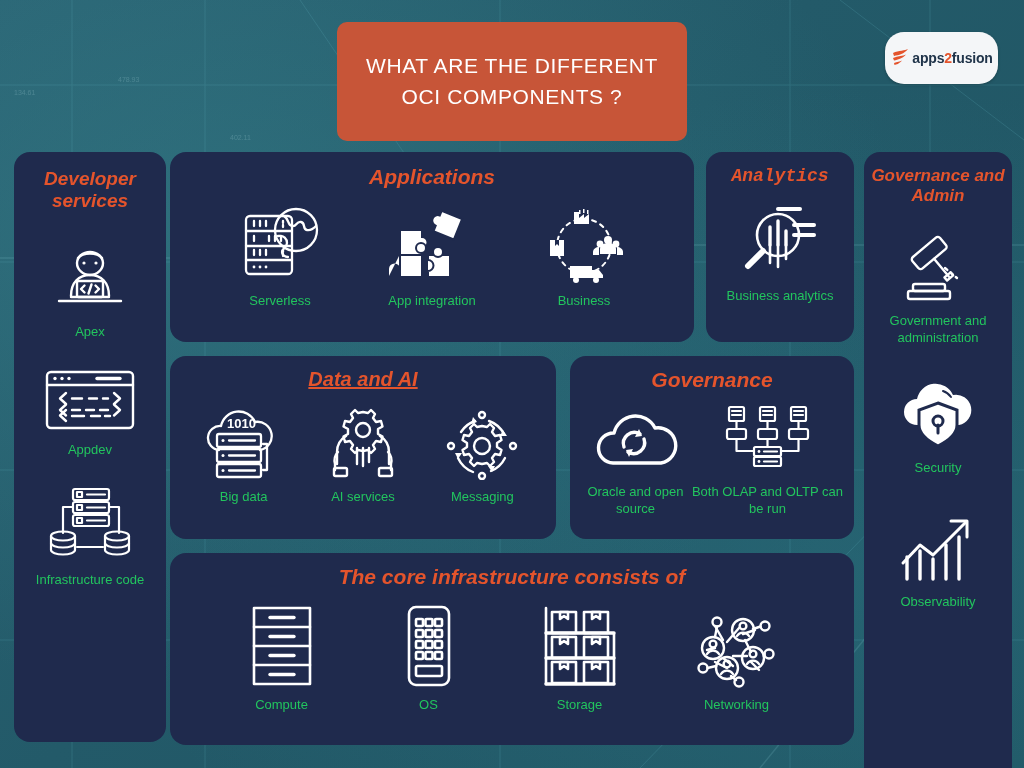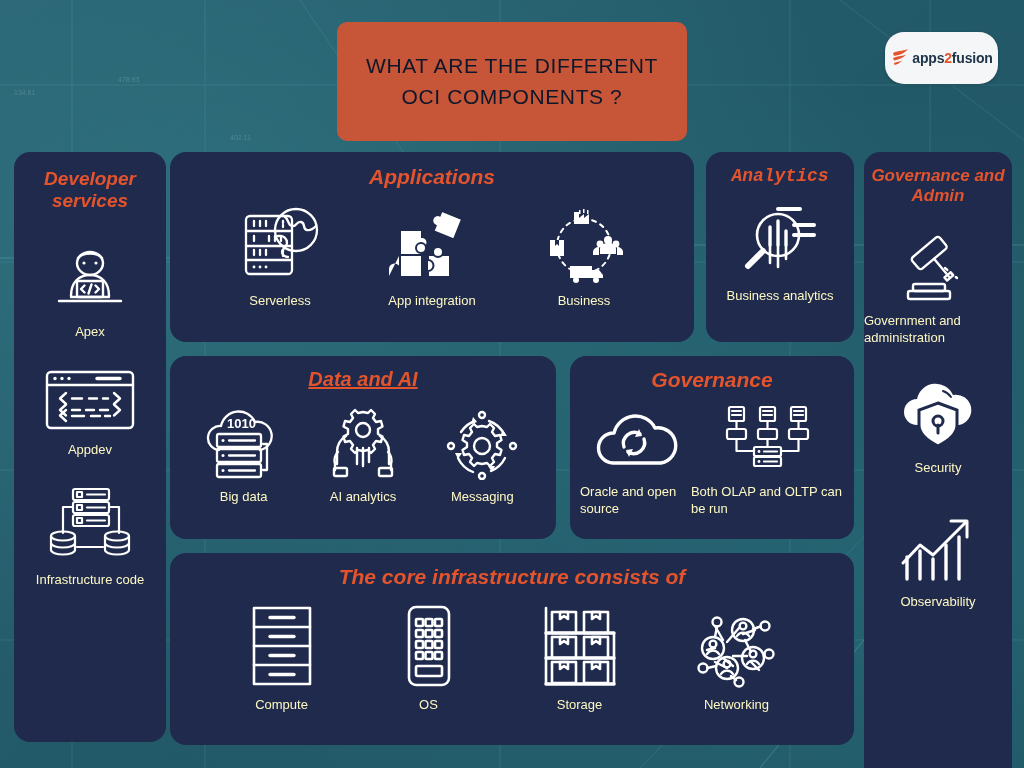--- a/index.html
+++ b/index.html
@@ -34,42 +34,42 @@
 
   .panel-title {
     color: #e4542c;
     font-style: italic;
     font-weight: bold;
     text-align: center;
     line-height: 1.18;
   }
 
   .tile-label {
-    color: #fef9c3;
+    color: #22c55e;
     font-size: 13px;
-    text-align: left;
+    text-align: center;
     line-height: 1.3;
   }
 
   .tiles { display: flex; justify-content: space-around; align-items: flex-start; }
   .tile { display: flex; flex-direction: column; align-items: center; }
   .tile .ico { display: flex; align-items: center; justify-content: center; }
   .tile .tile-label { margin-top: 9px; }
 
   
   #title-banner {
     position: absolute;
     left: 337px; top: 22px; width: 350px; height: 119px;
     background: #c75538;
     border-radius: 10px;
     display: flex; align-items: center; justify-content: center;
     z-index: 4;
   }
   #title-banner .t {
-    color: #0f172a;
+    color: #ffffff;
     font-size: 21px;
     letter-spacing: .6px;
     text-align: center;
     line-height: 1.45;
     padding: 0 22px;
   }
 
   
   #logo {
     position: absolute; right: 26px; top: 32px;
@@ -440,21 +440,21 @@
           </g>
           <path d="M26 32 c-5 3 -9 9 -9 16 l0 12"></path>
           <path d="M18 48 c-3 3 -4 8 -3 12 l0 6"></path>
           <path d="M60 32 c5 3 9 9 9 16 l0 12"></path>
           <path d="M68 48 c3 3 4 8 3 12 l0 6"></path>
           <rect x="14" y="64" width="13" height="8" rx="1.5"></rect>
           <rect x="59" y="64" width="13" height="8" rx="1.5"></rect>
           <path d="M37 44 L37 60 M43 44 L43 62 M49 44 L49 58"></path>
         </svg>
       </span>
-      <span class="tile-label">AI analytics</span>
+      <span class="tile-label">AI services</span>
     </div>
 
     <div class="tile">
       <span class="ico">
         <svg width="86" height="76" viewBox="0 0 86 76" fill="none" stroke="#ffffff" stroke-width="2.4" stroke-linecap="round" stroke-linejoin="round">
           <g>
             <path d="M43 22 l5 1 l3 -3 l4 4 l-2 4 l3 4 l5 -1 l1.5 5 l-4.5 3 l0 4 l4.5 3 l-1.5 5 l-5 -1
                      l-3 4 l2 4 l-4 4 l-3 -3 l-5 1 l-5 -1 l-3 3 l-4 -4 l2 -4 l-3 -4 l-5 1 l-1.5 -5 l4.5 -3
                      l0 -4 l-4.5 -3 l1.5 -5 l5 1 l3 -4 l-2 -4 l4 -4 l3 3 z"></path>
             <circle cx="43" cy="42" r="8"></circle>

